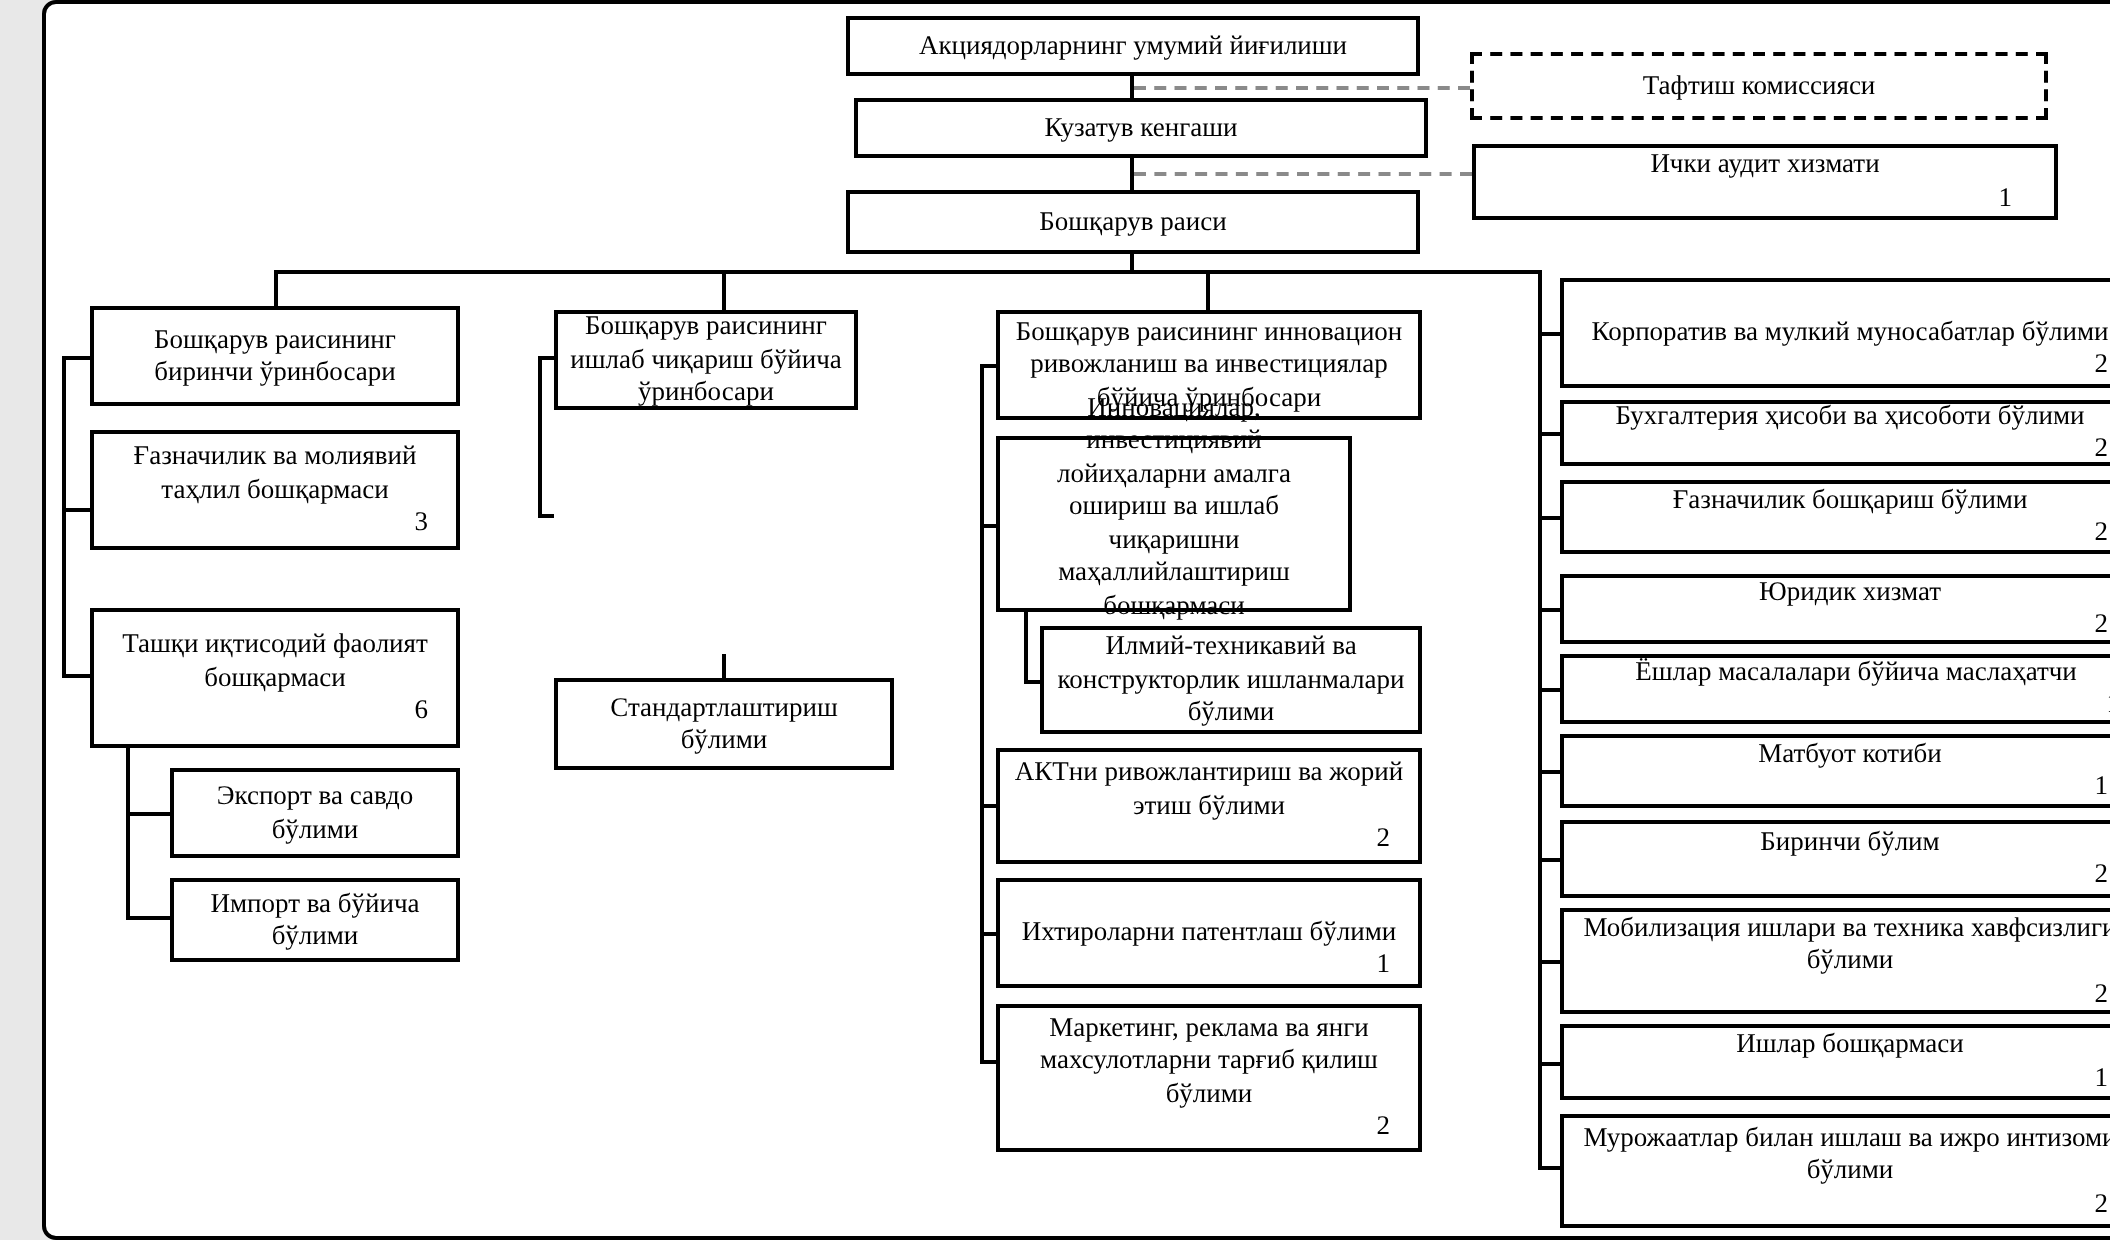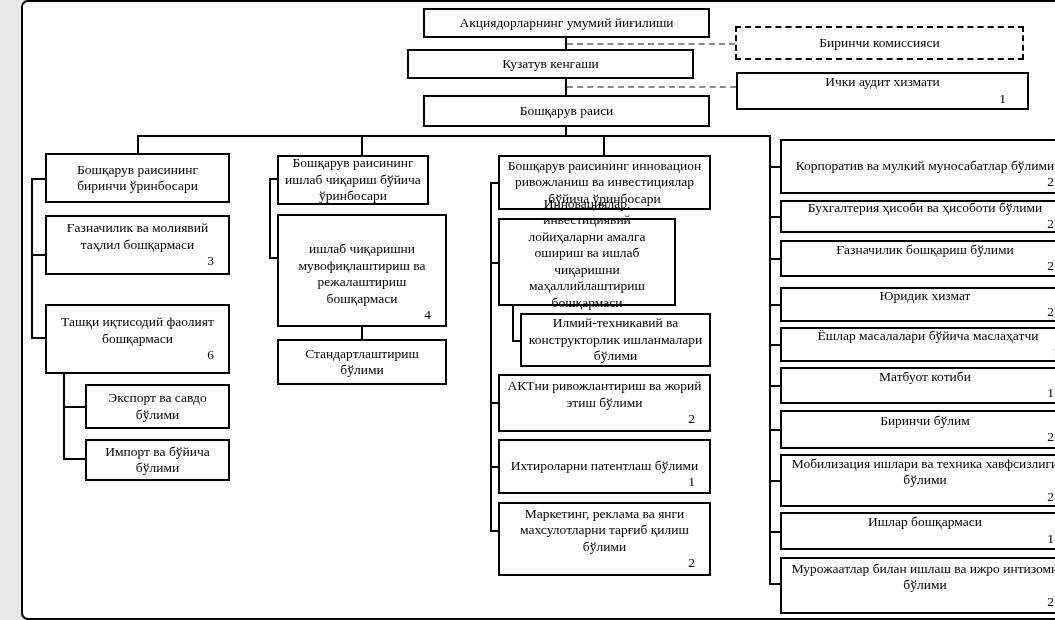--- a/index.html
+++ b/index.html
@@ -44,28 +44,28 @@
   .thin{position:absolute;height:0;border-top:2px dashed #8a8a8a;background:none;}
 </style>
 </head>
 <body>
 
 <div id="canvas">
 
   <div class="node" style="left:400px;top:6px;width:287px;height:30px">
     <span class="lbl">Акциядорларнинг умумий йиғилиши</span>
   </div>
-  <div class="node" style="left:384px;top:47px;width:287px;height:30px">
+  <div class="node" style="left:404px;top:47px;width:287px;height:30px">
     <span class="lbl">Кузатув кенгаши</span>
   </div>
   <div class="node" style="left:400px;top:93px;width:287px;height:32px">
     <span class="lbl">Бошқарув раиси</span>
   </div>
   <div class="node dashed" style="left:712px;top:24px;width:289px;height:34px">
-    <span class="lbl">Биринчи комиссияси</span>
+    <span class="lbl">Тафтиш комиссияси</span>
   </div>
   <div class="node" style="left:713px;top:70px;width:293px;height:38px">
     <span class="lbl">Ички аудит хизмати</span>
     <span class="count" style="padding-right:16px">1</span>
   </div>
 
   <div class="node" style="left:22px;top:151px;width:185px;height:50px">
     <span class="lbl">Бошқарув раисининг биринчи ўринбосари</span>
   </div>
   <div class="node" style="left:22px;top:213px;width:185px;height:60px">
@@ -78,24 +78,20 @@
   </div>
   <div class="node" style="left:62px;top:382px;width:145px;height:45px">
     <span class="lbl">Экспорт ва савдо бўлими</span>
   </div>
   <div class="node" style="left:62px;top:437px;width:145px;height:42px">
     <span class="lbl">Импорт ва бўйича бўлими</span>
   </div>
 
   <div class="node" style="left:254px;top:153px;width:152px;height:50px">
     <span class="lbl">Бошқарув раисининг ишлаб чиқариш бўйича ўринбосари</span>
-  </div>
-  <div class="node v-top" style="left:254px;top:212px;width:170px;height:113px">
-    <span class="lbl">ишлаб чиқаришни мувофиқлаштириш ва режалаштириш бошқармаси</span>
-    <span class="count">4</span>
   </div>
   <div class="node" style="left:254px;top:337px;width:170px;height:46px">
     <span class="lbl">Стандартлаштириш бўлими</span>
   </div>
 
   <div class="node" style="left:475px;top:153px;width:213px;height:55px">
     <span class="lbl">Бошқарув раисининг инновацион ривожланиш ва инвестициялар бўйича ўринбосари</span>
   </div>
   <div class="node" style="left:475px;top:216px;width:178px;height:88px">
     <span class="lbl">Инновациялар, инвестициявий лойиҳаларни амалга ошириш ва ишлаб чиқаришни маҳаллийлаштириш бошқармаси</span>

